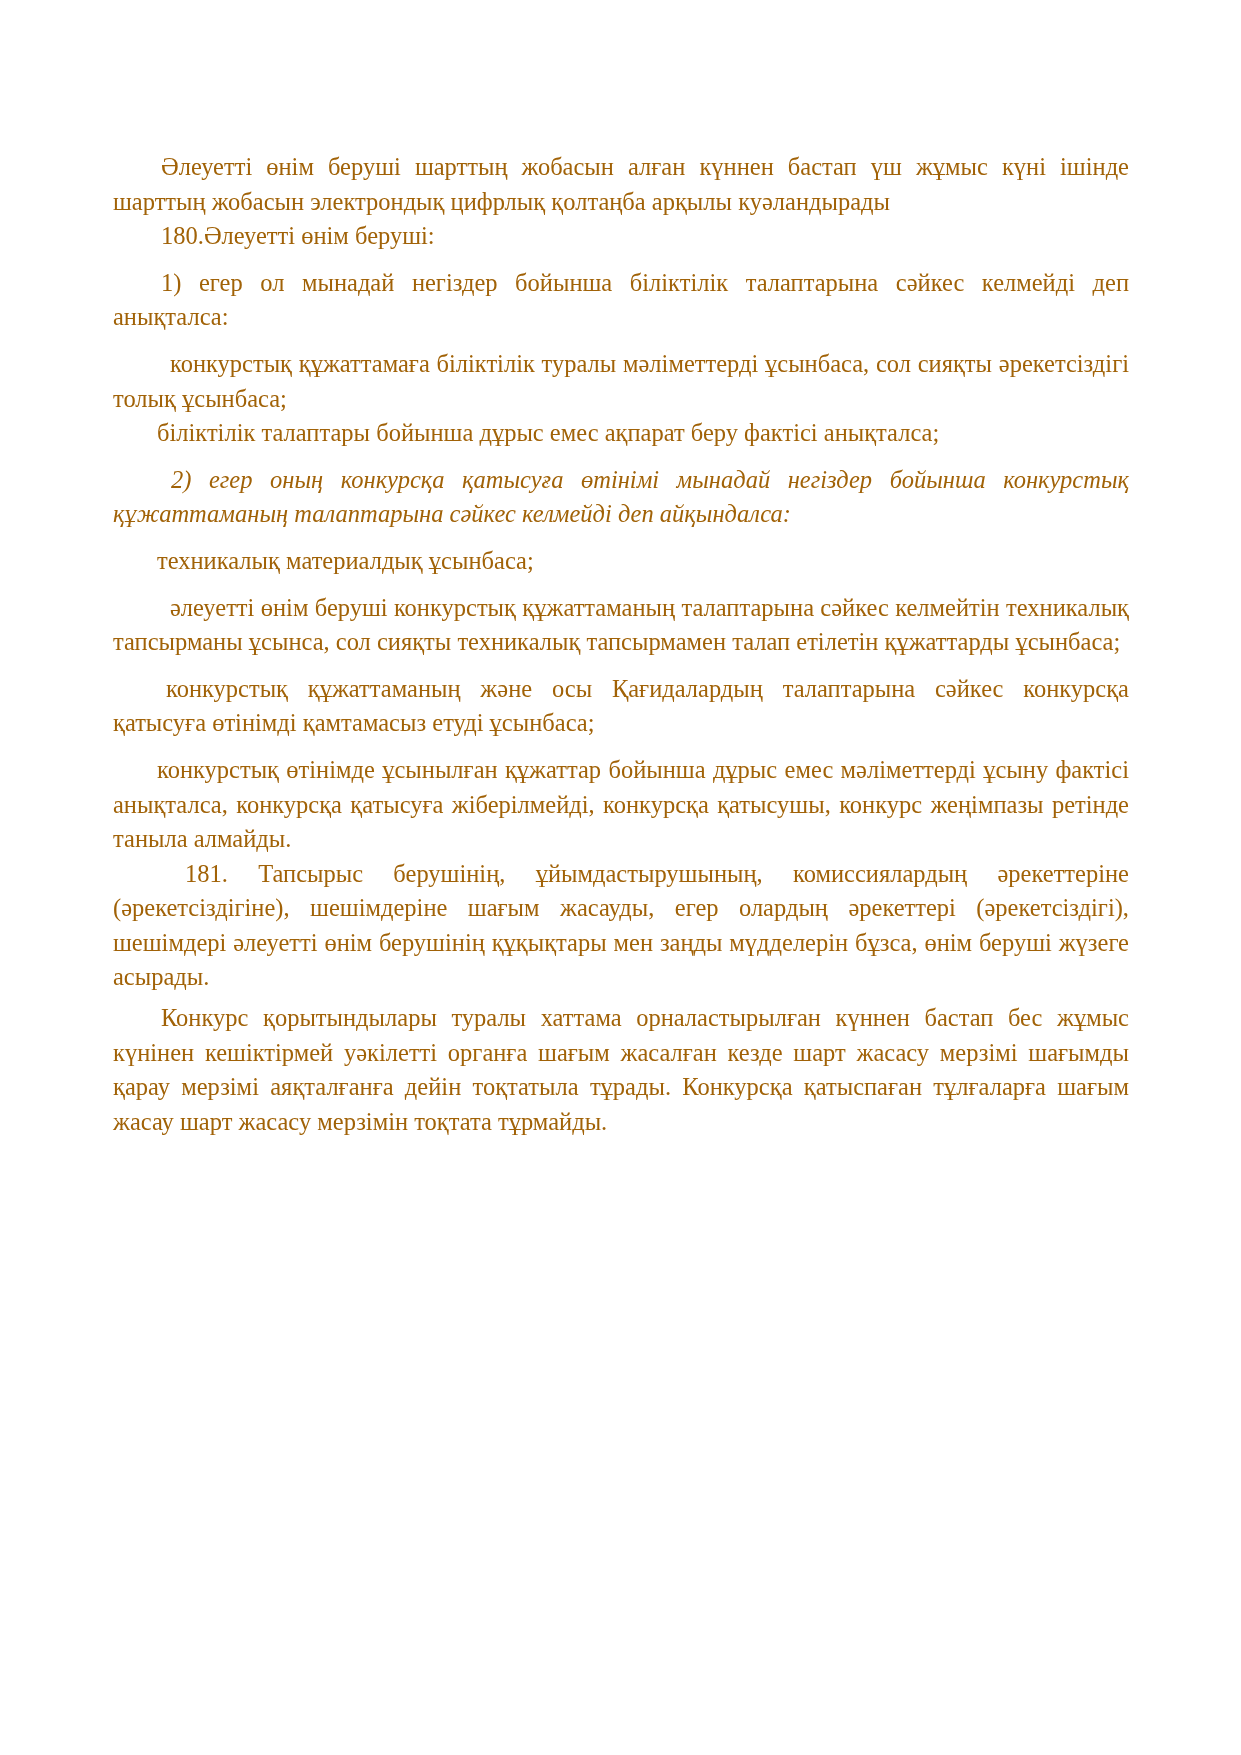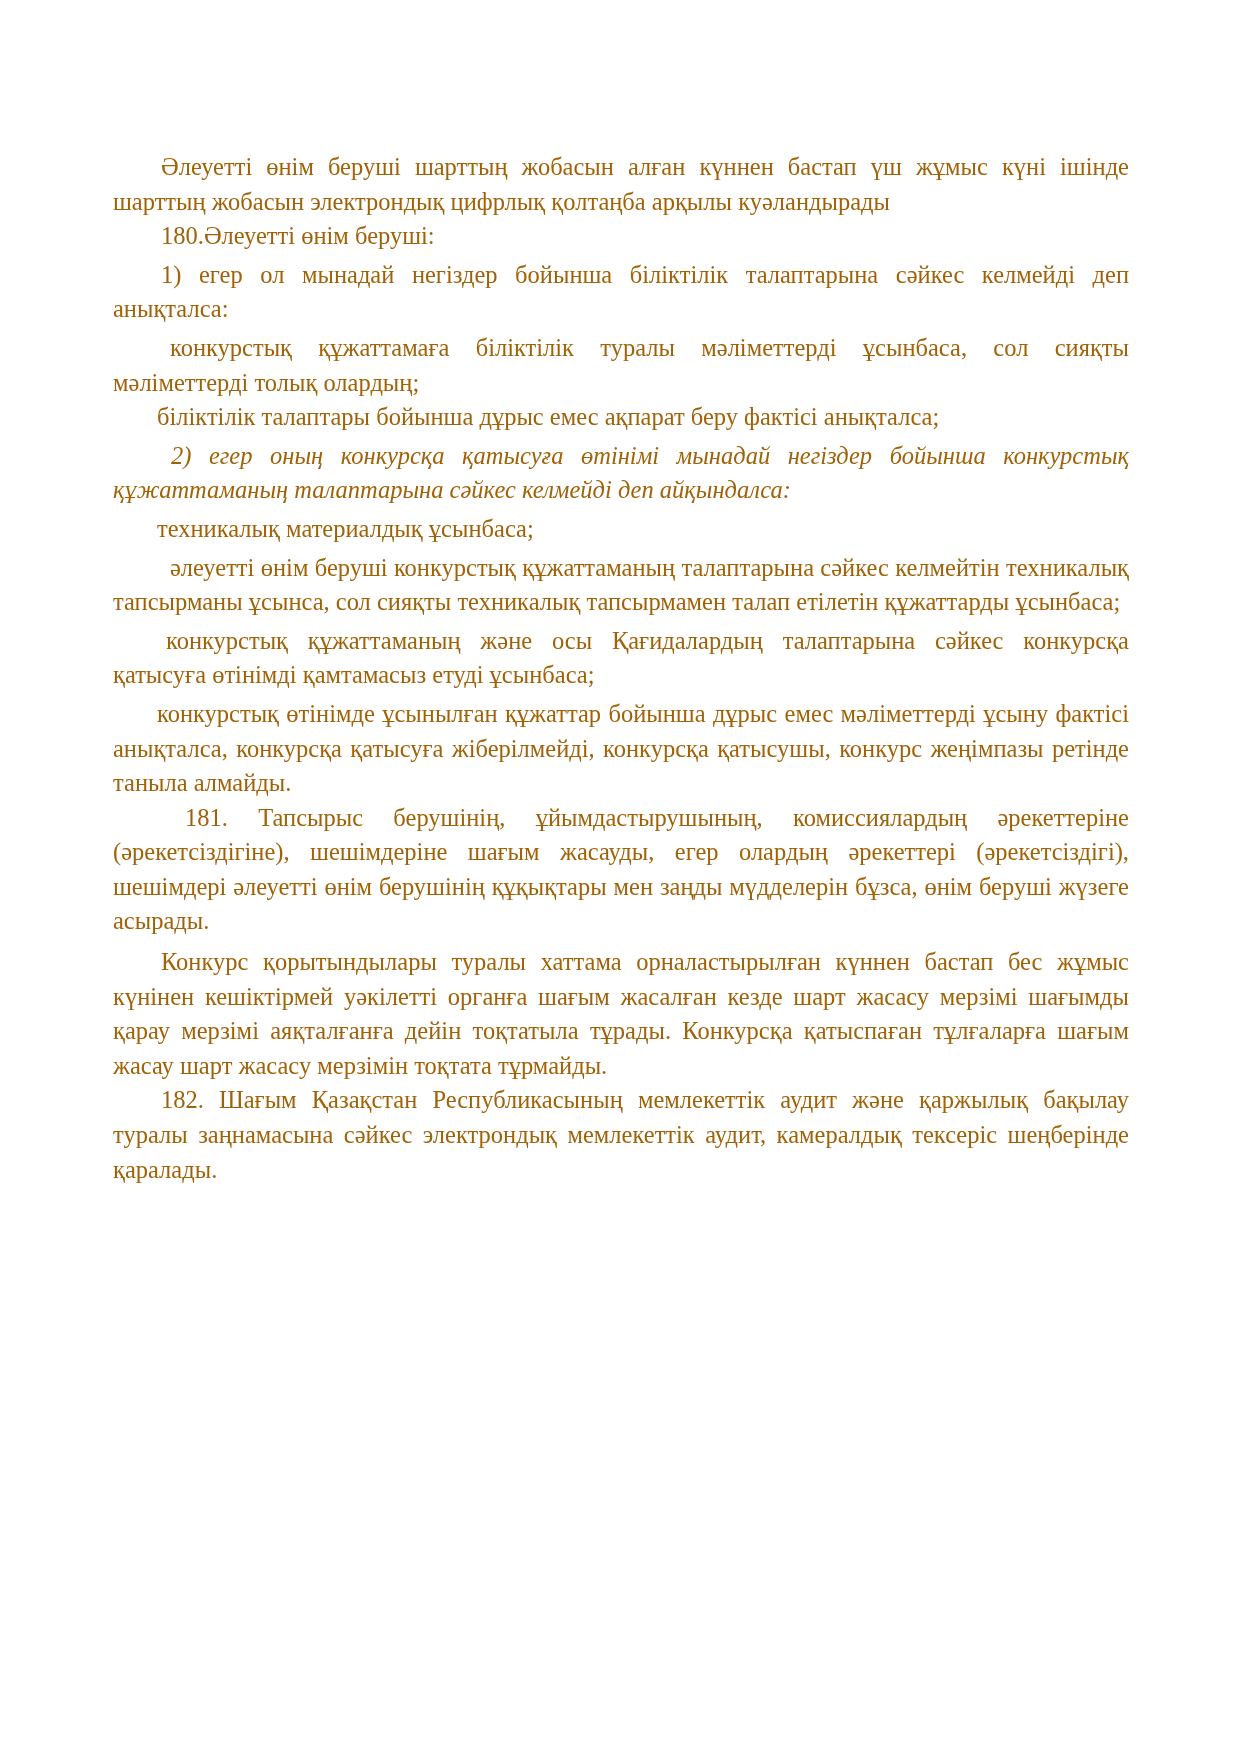--- a/index.html
+++ b/index.html
@@ -26,33 +26,32 @@
     .p {
       margin: 0;
       text-align: justify;
       text-indent: 48px;
     }
     .p.ind-53 { text-indent: 53px; }
     .p.ind-57 { text-indent: 57px; }
     .p.ind-44 { text-indent: 44px; }
     .p.ind-58 { text-indent: 58px; font-style: italic; }
     .p.ind-72 { text-indent: 72px; font-family: Liberation Serif, serif; }
-    .p.gap { margin-top: 4px; }
+    .p.gap { margin-top: 12px; }
     .p.gap2 { margin-top: 6px; }
   </style>
 </head>
 <body>
 
 <div class="page">
   <p class="p">Әлеуетті өнім беруші шарттың жобасын алған күннен бастап үш жұмыс күні ішінде шарттың жобасын электрондық цифрлық қолтаңба арқылы куәландырады</p>
   <p class="p">180.Әлеуетті өнім беруші:</p>
   <p class="p gap">1) егер ол мынадай негіздер бойынша біліктілік талаптарына сәйкес келмейді деп анықталса:</p>
-  <p class="p gap ind-57">конкурстық құжаттамаға біліктілік туралы мәліметтерді ұсынбаса, сол сияқты мәліметтерді толық олардың;</p>
+  <p class="p gap ind-57">конкурстық құжаттамаға біліктілік туралы мәліметтерді ұсынбаса, сол сияқты әрекетсіздігі толық ұсынбаса;</p>
   <p class="p ind-44">біліктілік талаптары бойынша дұрыс емес ақпарат беру фактісі анықталса;</p>
   <p class="p gap ind-58">2) егер оның конкурсқа қатысуға өтінімі мынадай негіздер бойынша конкурстық құжаттаманың талаптарына сәйкес келмейді деп айқындалса:</p>
   <p class="p gap ind-44">техникалық материалдық ұсынбаса;</p>
   <p class="p gap ind-57">әлеуетті өнім беруші конкурстық құжаттаманың талаптарына сәйкес келмейтін техникалық тапсырманы ұсынса, сол сияқты техникалық тапсырмамен талап етілетін құжаттарды ұсынбаса;</p>
   <p class="p gap ind-53">конкурстық құжаттаманың және осы Қағидалардың талаптарына сәйкес конкурсқа қатысуға өтінімді қамтамасыз етуді ұсынбаса;</p>
   <p class="p gap ind-44">конкурстық өтінімде ұсынылған құжаттар бойынша дұрыс емес мәліметтерді ұсыну фактісі анықталса, конкурсқа қатысуға жіберілмейді, конкурсқа қатысушы, конкурс жеңімпазы ретінде танылa алмайды.</p>
   <p class="p ind-72">181. Тапсырыс берушінің, ұйымдастырушының, комиссиялардың әрекеттеріне (әрекетсіздігіне), шешімдеріне шағым жасауды, егер олардың әрекеттері (әрекетсіздігі), шешімдері әлеуетті өнім берушінің құқықтары мен заңды мүдделерін бұзса, өнім беруші жүзеге асырады.</p>
   <p class="p gap2">Конкурс қорытындылары туралы хаттама орналастырылған күннен бастап бес жұмыс күнінен кешіктірмей уәкілетті органға шағым жасалған кезде шарт жасасу мерзімі шағымды қарау мерзімі аяқталғанға дейін тоқтатыла тұрады. Конкурсқа қатыспаған тұлғаларға шағым жасау шарт жасасу мерзімін тоқтата тұрмайды.</p>
-  <p class="p">182. Шағым Қазақстан Республикасының мемлекеттік аудит және қаржылық бақылау туралы заңнамасына сәйкес электрондық мемлекеттік аудит, камералдық тексеріс шеңберінде қаралады.</p>
 </div>
 
 </body></html>

